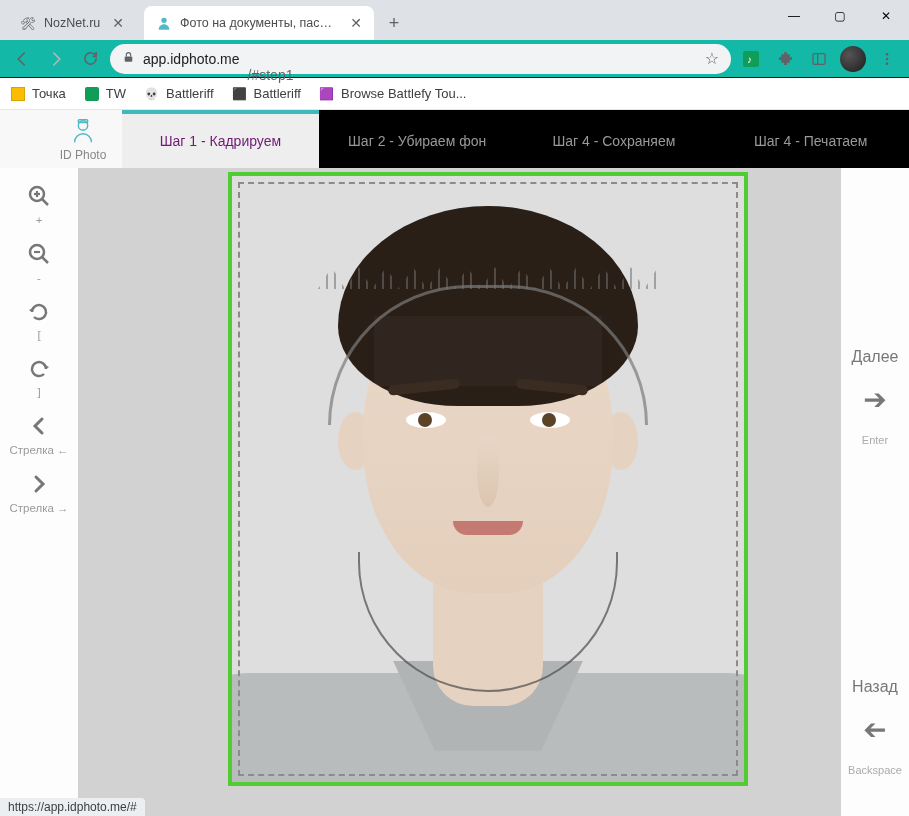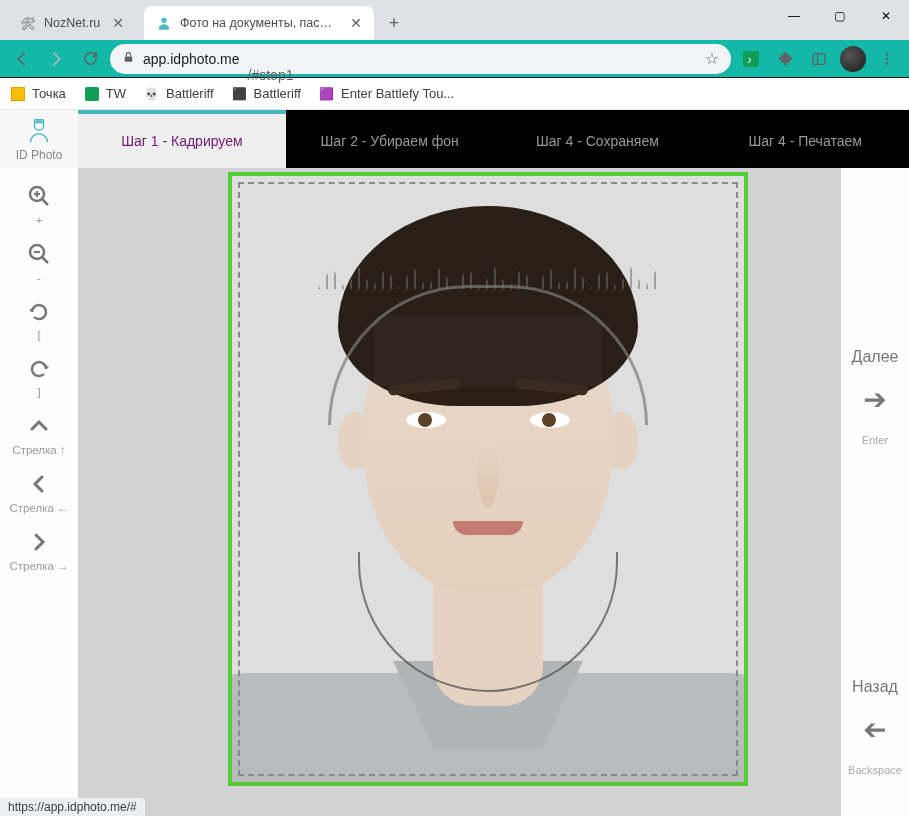--- a/index.html
+++ b/index.html
@@ -27,21 +27,21 @@
   .avatar { width: 26px; height:26px; border-radius:50%; background: radial-gradient(circle at 35% 35%, #555, #1a1a1a); }
 
   
   .bookmarks { height: 32px; background:#fff; display:flex; align-items:center; padding:0 10px; gap:18px; font-size:13px; color:#3c4043; border-bottom:1px solid #e6e6e6; }
   .bm { display:flex; align-items:center; gap:6px; }
   .bm .ico { width:16px; height:16px; display:flex; align-items:center; justify-content:center; font-size:12px; }
 
   
   .app { position: relative; height: calc(816px - 40px - 38px - 32px); background: #fdfdfd; display:flex; flex-direction:column; }
   .steps-row { display:flex; height: 58px; background:#f8f8f8; }
-  .logo-cell { width: 78px; display:flex; flex-direction:column; align-items:center; justify-content:center; gap:2px; font-size:12px; color:#888; }
+  .logo-cell { width: 78px; display:flex; flex-direction:column; align-items:center; justify-content:center; gap:2px; font-size:12px; color:#888;margin-left:44px; }
   .logo-cell svg { width: 30px; height:30px; }
   .step { flex:1; display:flex; align-items:center; justify-content:center; font-size:14px; color:#999; border-top: 4px solid transparent; background:#000000; }
   .step.active { color:#701a75; border-top-color:#3fb8c0; background:#eeeeee; }
 
   .workspace { flex:1; display:flex; position:relative; }
   .left-tools { width: 78px; background:#fdfdfd; display:flex; flex-direction:column; align-items:center; padding-top:10px; }
   .tool { width:100%; display:flex; flex-direction:column; align-items:center; gap:2px; padding:6px 0 10px; color:#888; }
   .tool .glyph { font-size:22px; line-height:1; color:#777; }
   .tool .lbl { font-size:11.5px; color:#999; }
   .tool.rotate .glyph { font-size:20px; }
@@ -187,21 +187,21 @@
   <div class="bm">
       <span class="ico skull">💀</span>
       <span>Battleriff</span>
     </div>
   <div class="bm">
       <span class="ico red-flame">⬛</span>
       <span>Battleriff</span>
     </div>
   <div class="bm">
       <span class="ico">🟪</span>
-      <span>Enter Battlefy Tou...</span>
+      <span>Browse Battlefy Tou...</span>
     </div>
 </div>
 
 <div class="app">
   <div class="steps-row">
     <div class="logo-cell">
       <svg viewBox="0 0 64 64">
           <circle cx="32" cy="20" r="10" fill="none" stroke="#4fb9c4" stroke-width="3"></circle>
           <path d="M14 56c0-10 8-18 18-18s18 8 18 18" fill="none" stroke="#4fb9c4" stroke-width="3"></path>
           <rect x="22" y="8" width="20" height="6" rx="2" fill="none" stroke="#4fb9c4" stroke-width="3"></rect>
@@ -247,26 +247,20 @@
               <path d="M5 12l-3-2 4-2z" fill="#777"></path>
             </svg></span>
         <span class="lbl">[</span>
       </div>
       <div class="tool rotate">
         <span class="glyph"><svg width="24" height="24" viewBox="0 0 24 24">
               <path d="M19 12a7 7 0 1 0-2 5" stroke="#777" stroke-width="2.5" fill="none"></path>
               <path d="M19 12l3-2-4-2z" fill="#777"></path>
             </svg></span>
         <span class="lbl">]</span>
-      </div>
-      <div class="tool">
-        <span class="glyph"><svg width="24" height="24" viewBox="0 0 24 24">
-              <path d="M5 15l7-7 7 7" stroke="#777" stroke-width="3" fill="none" stroke-linecap="round"></path>
-            </svg></span>
-        <span class="lbl">Стрелка ↑</span>
       </div>
       <div class="tool">
         <span class="glyph"><svg width="24" height="24" viewBox="0 0 24 24">
               <path d="M15 5l-7 7 7 7" stroke="#777" stroke-width="3" fill="none" stroke-linecap="round"></path>
             </svg></span>
         <span class="lbl">Стрелка ←</span>
       </div>
       <div class="tool">
         <span class="glyph"><svg width="24" height="24" viewBox="0 0 24 24">
               <path d="M9 5l7 7-7 7" stroke="#777" stroke-width="3" fill="none" stroke-linecap="round"></path>

